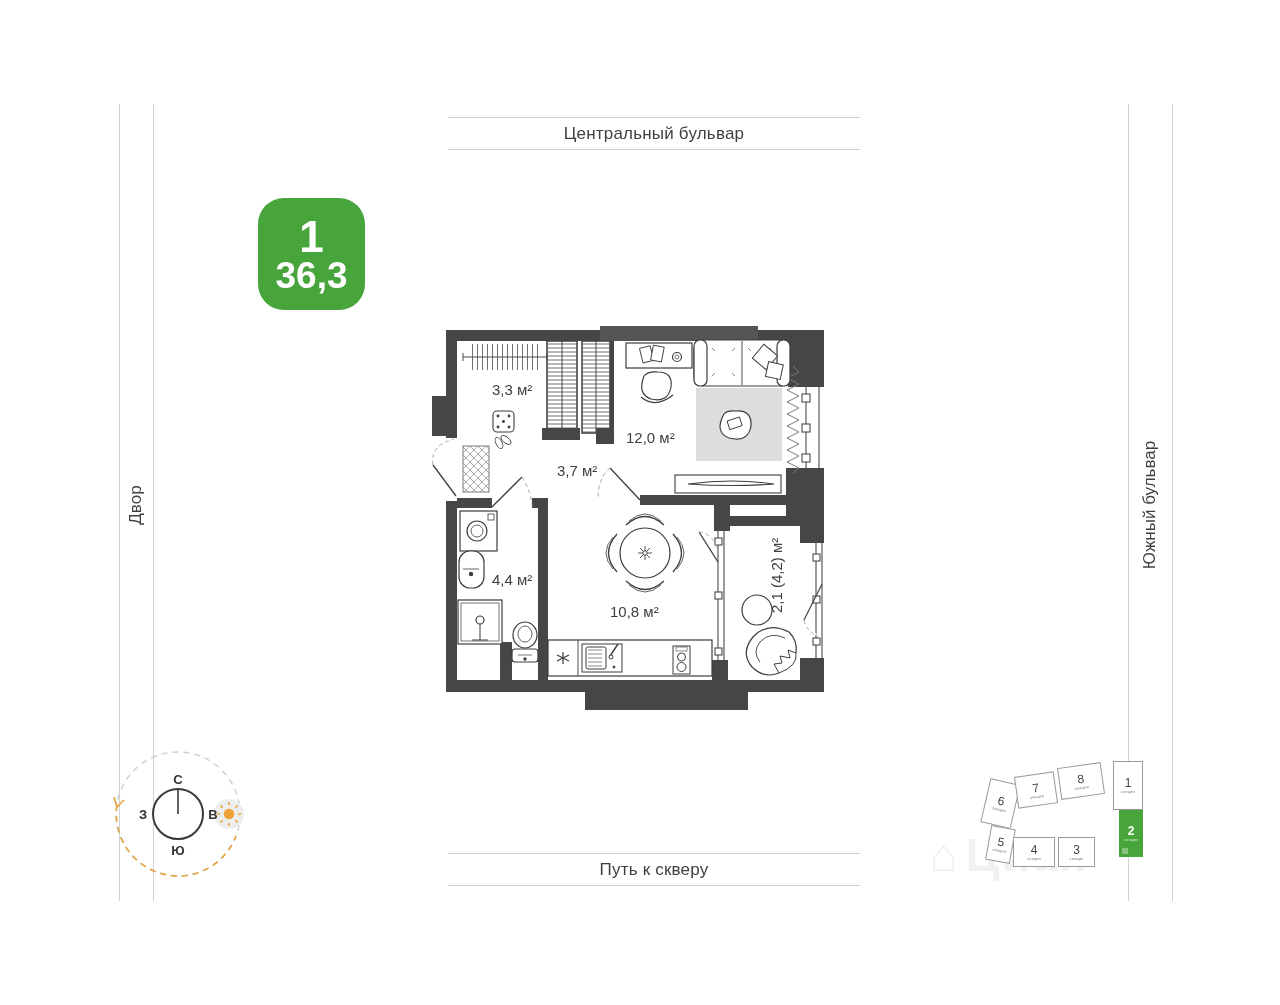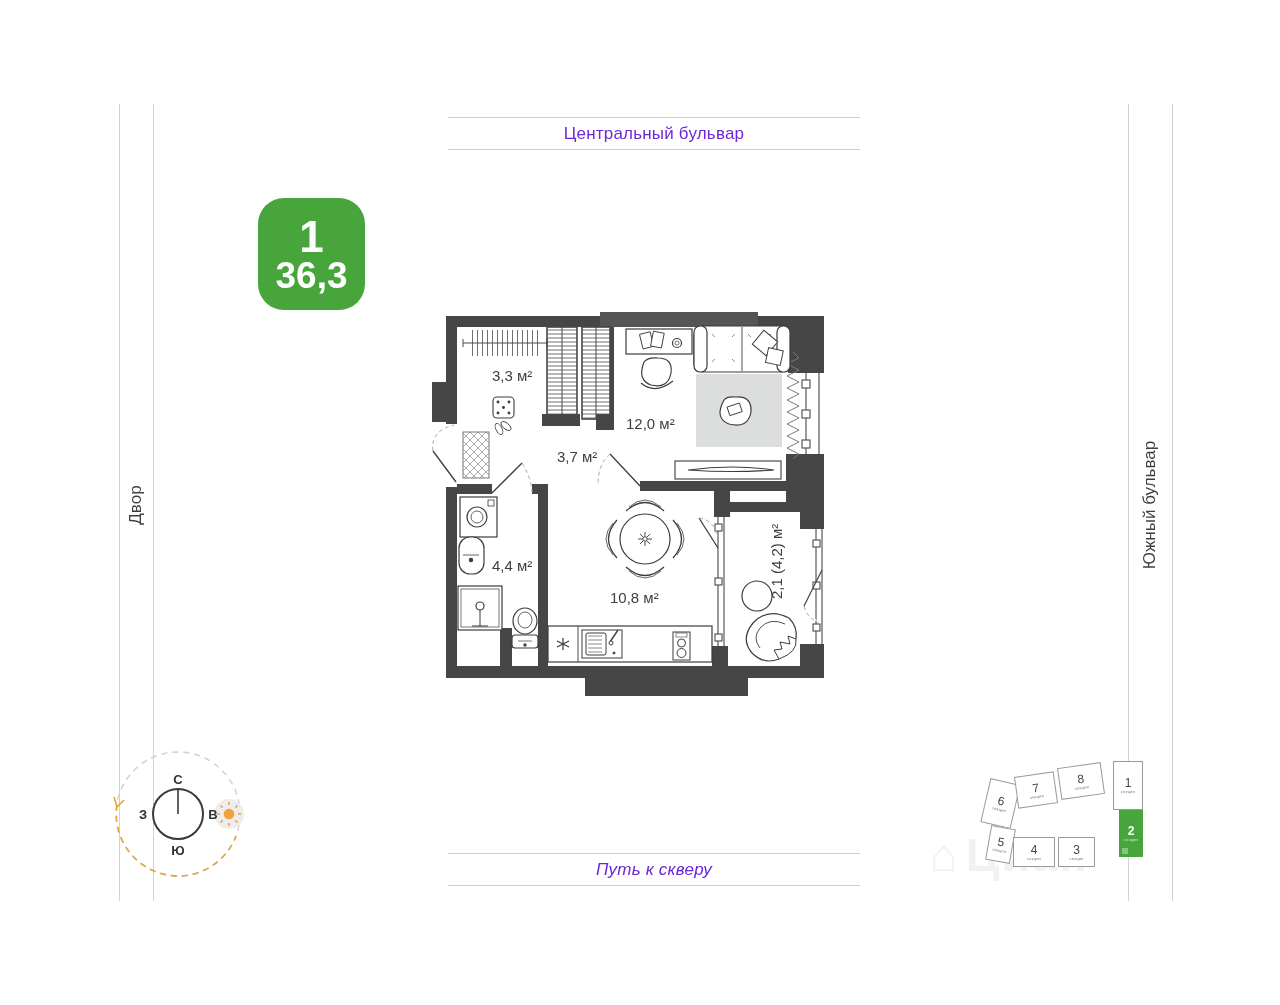--- a/index.html
+++ b/index.html
@@ -1,20 +1,20 @@
 <!DOCTYPE html>
 <html><head>
 <meta charset="utf-8">
 <style>
   html,body{margin:0;padding:0;background:#fff;width:1280px;height:1005px;
     font-family:"Liberation Sans", sans-serif;color:#3f3f3f;overflow:hidden;}
   .abs{position:absolute;}
   
   .street-h{position:absolute;left:448px;width:412px;border-top:1px solid #cfcfcf;border-bottom:1px solid #cfcfcf;
-    text-align:center;font-size:17px;color:#6d28d9;letter-spacing:.2px;}
+    text-align:center;font-size:17px;color:#404040;letter-spacing:.2px;}
   .street-h span{line-height:31px;display:block;}
   .vline{position:absolute;top:104px;height:797px;width:1px;background:#d2d2d2;}
   .street-v{position:absolute;font-size:17px;color:#3f3f3f;white-space:nowrap;transform:rotate(-90deg);transform-origin:center;}
   
   .badge{position:absolute;left:258px;top:198px;width:107px;height:112px;border-radius:26px;
     background:#47a53c;color:#fff;display:flex;flex-direction:column;align-items:center;justify-content:center;}
   .badge .rooms{font-size:44px;font-weight:bold;line-height:44px;}
   .badge .area{font-size:37px;font-weight:bold;line-height:34px;}
   
   .scheme{position:absolute;left:983px;top:753px;width:175px;height:128px;}
@@ -29,38 +29,38 @@
   .watermark{position:absolute;left:930px;top:828px;width:250px;font-size:46px;font-weight:bold;
     color:#000;opacity:0.05;letter-spacing:2px;display:flex;align-items:center;gap:6px;}
 </style>
 </head>
 <body>
 
 <div class="street-h" style="top:117px;">
   <span>Центральный бульвар</span>
 </div>
 
-<div class="street-h" style="top:853px;font-style:italic;">
+<div class="street-h" style="top:853px;">
   <span>Путь к скверу</span>
 </div>
 
 <div class="vline" style="left:119px;"></div>
 <div class="vline" style="left:153px;"></div>
 <div class="street-v" style="left:96px;top:495px;width:80px;text-align:center;">Двор</div>
 
 <div class="vline" style="left:1128px;"></div>
 <div class="vline" style="left:1172px;"></div>
 <div class="street-v" style="left:1070px;top:495px;width:160px;text-align:center;">Южный бульвар</div>
 
 <div class="badge">
   <div class="rooms">1</div>
   <div class="area">36,3</div>
 </div>
 
-<div class="abs" style="left:430px;top:312px;width:402px;height:392px;">
+<div class="abs" style="left:430px;top:326px;width:402px;height:392px;">
 <svg width="402" height="392" viewBox="0 0 402 392">
   <defs>
     <pattern id="hl" width="6" height="4" patternUnits="userSpaceOnUse">
       <path d="M0,2 H6" stroke="#4a4a4a" stroke-width="0.8"></path>
     </pattern>
     <pattern id="vl" width="5" height="6" patternUnits="userSpaceOnUse">
       <path d="M2.5,0 V6" stroke="#4a4a4a" stroke-width="0.8"></path>
     </pattern>
     <pattern id="xh" width="8" height="8" patternUnits="userSpaceOnUse">
       <path d="M0,8 L8,0 M0,0 L8,8" stroke="#8a8a8a" stroke-width="0.7"></path>

